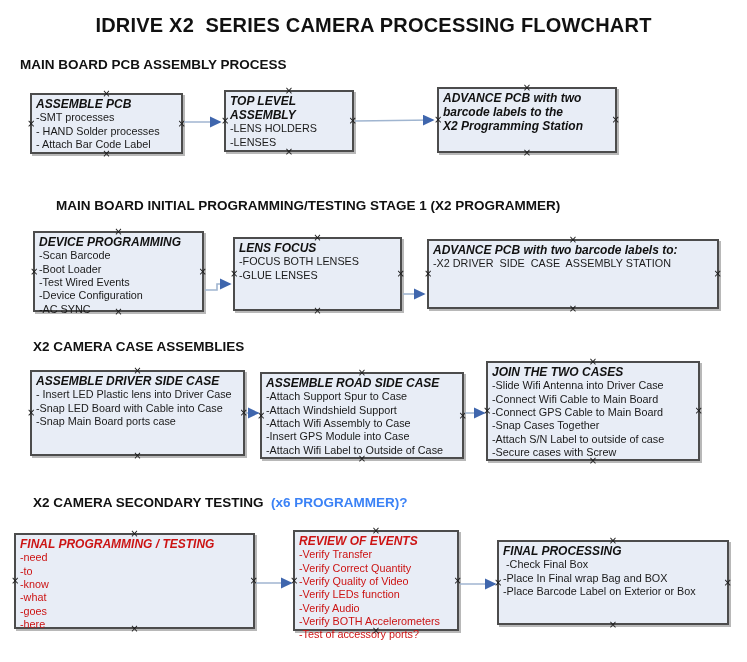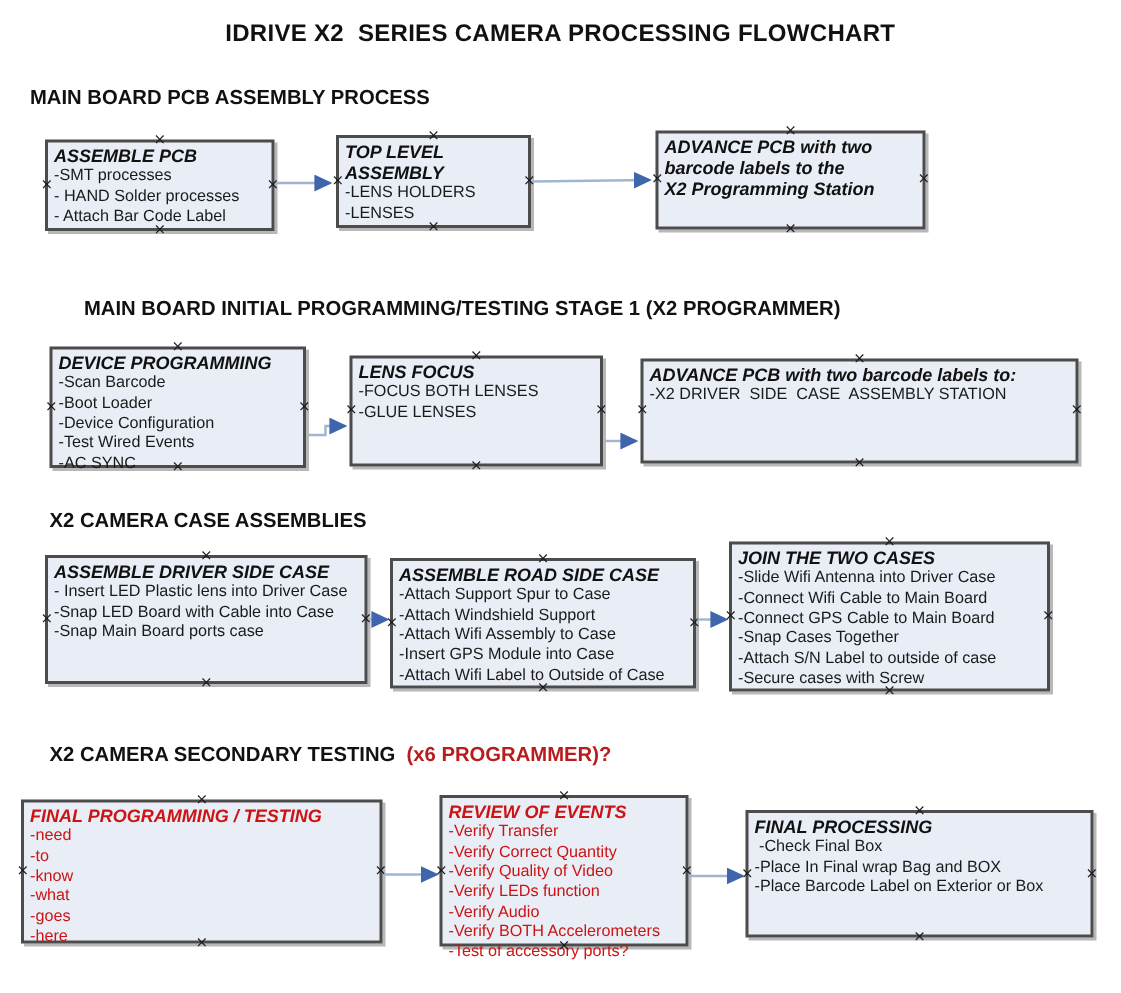--- a/index.html
+++ b/index.html
@@ -2,26 +2,26 @@
 <html><head>
 <meta charset="utf-8">
 <style>
   html,body{margin:0;padding:0;background:#ffffff;}
   .canvas{
     position:relative;width:747px;height:662px;background:#ffffff;overflow:hidden;
     font-family:"Liberation Sans",sans-serif;color:#1a1a1a;
   }
   .chart-title{
     position:absolute;top:14px;left:0;width:747px;text-align:center;
-    font-size:16px;font-weight:bold;letter-spacing:.2px;white-space:pre;color:#111;
+    font-size:20px;font-weight:bold;letter-spacing:.2px;white-space:pre;color:#111;
   }
   .heading{
     position:absolute;font-size:13.5px;font-weight:bold;white-space:pre;color:#111;
   }
-  .red-text{color:#b91c1c;}
+  .red-text{color:#3b82f6;}
   .box{
     position:absolute;background:#e8edf6;border:2px solid #4c4c4c;
     box-shadow:2px 2px 0 rgba(125,125,125,.55);
     padding:2px 4px 2px 4px;box-sizing:border-box;overflow:visible;
   }
   .box-title{
     font-size:12px;font-weight:bold;line-height:1.18;white-space:pre-line;color:#111;font-style:italic;
   }
   .box-item{
     font-size:10.8px;line-height:1.24;white-space:pre-wrap;color:#1a1a1a;
@@ -75,22 +75,22 @@
   <span class="cm cm-t">×</span>
       <span class="cm cm-b">×</span>
       <span class="cm cm-l">×</span>
       <span class="cm cm-r">×</span>
     </div>
 
   <div class="box" style="left:33px;top:231px;width:171px;height:81px;">
     <div class="box-title">DEVICE PROGRAMMING</div>
     <div class="box-item">-Scan Barcode</div>
     <div class="box-item">-Boot Loader</div>
+    <div class="box-item">-Test Wired Events</div>
     <div class="box-item">-Device Configuration</div>
-    <div class="box-item">-Test Wired Events</div>
     <div class="box-item">-AC SYNC</div>
   <span class="cm cm-t">×</span>
       <span class="cm cm-b">×</span>
       <span class="cm cm-l">×</span>
       <span class="cm cm-r">×</span>
     </div>
   <div class="box" style="left:233px;top:237px;width:169px;height:74px;">
     <div class="box-title">LENS FOCUS</div>
     <div class="box-item">-FOCUS BOTH LENSES</div>
     <div class="box-item">-GLUE LENSES</div>

